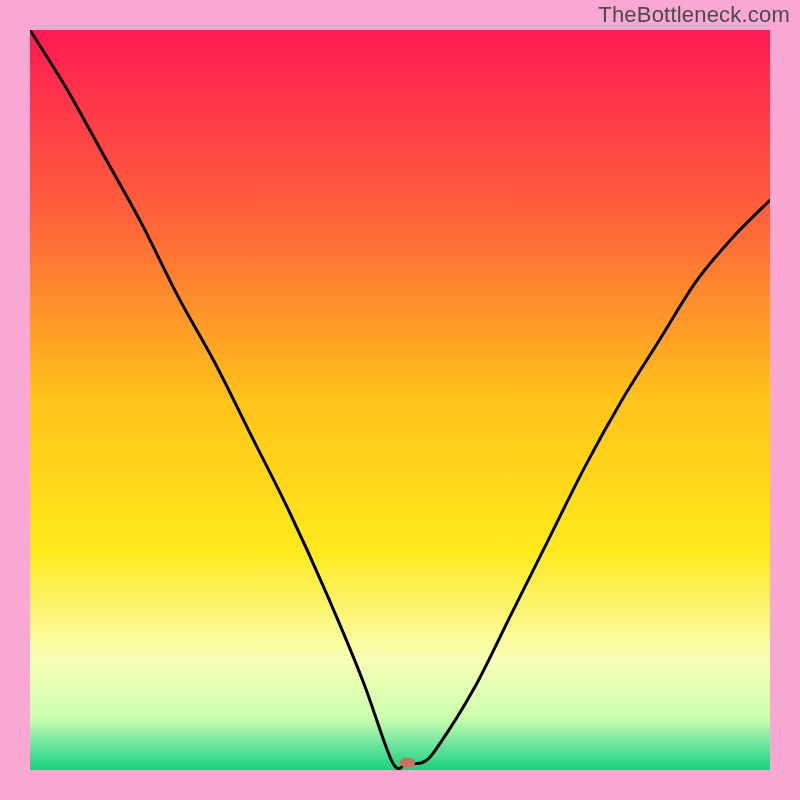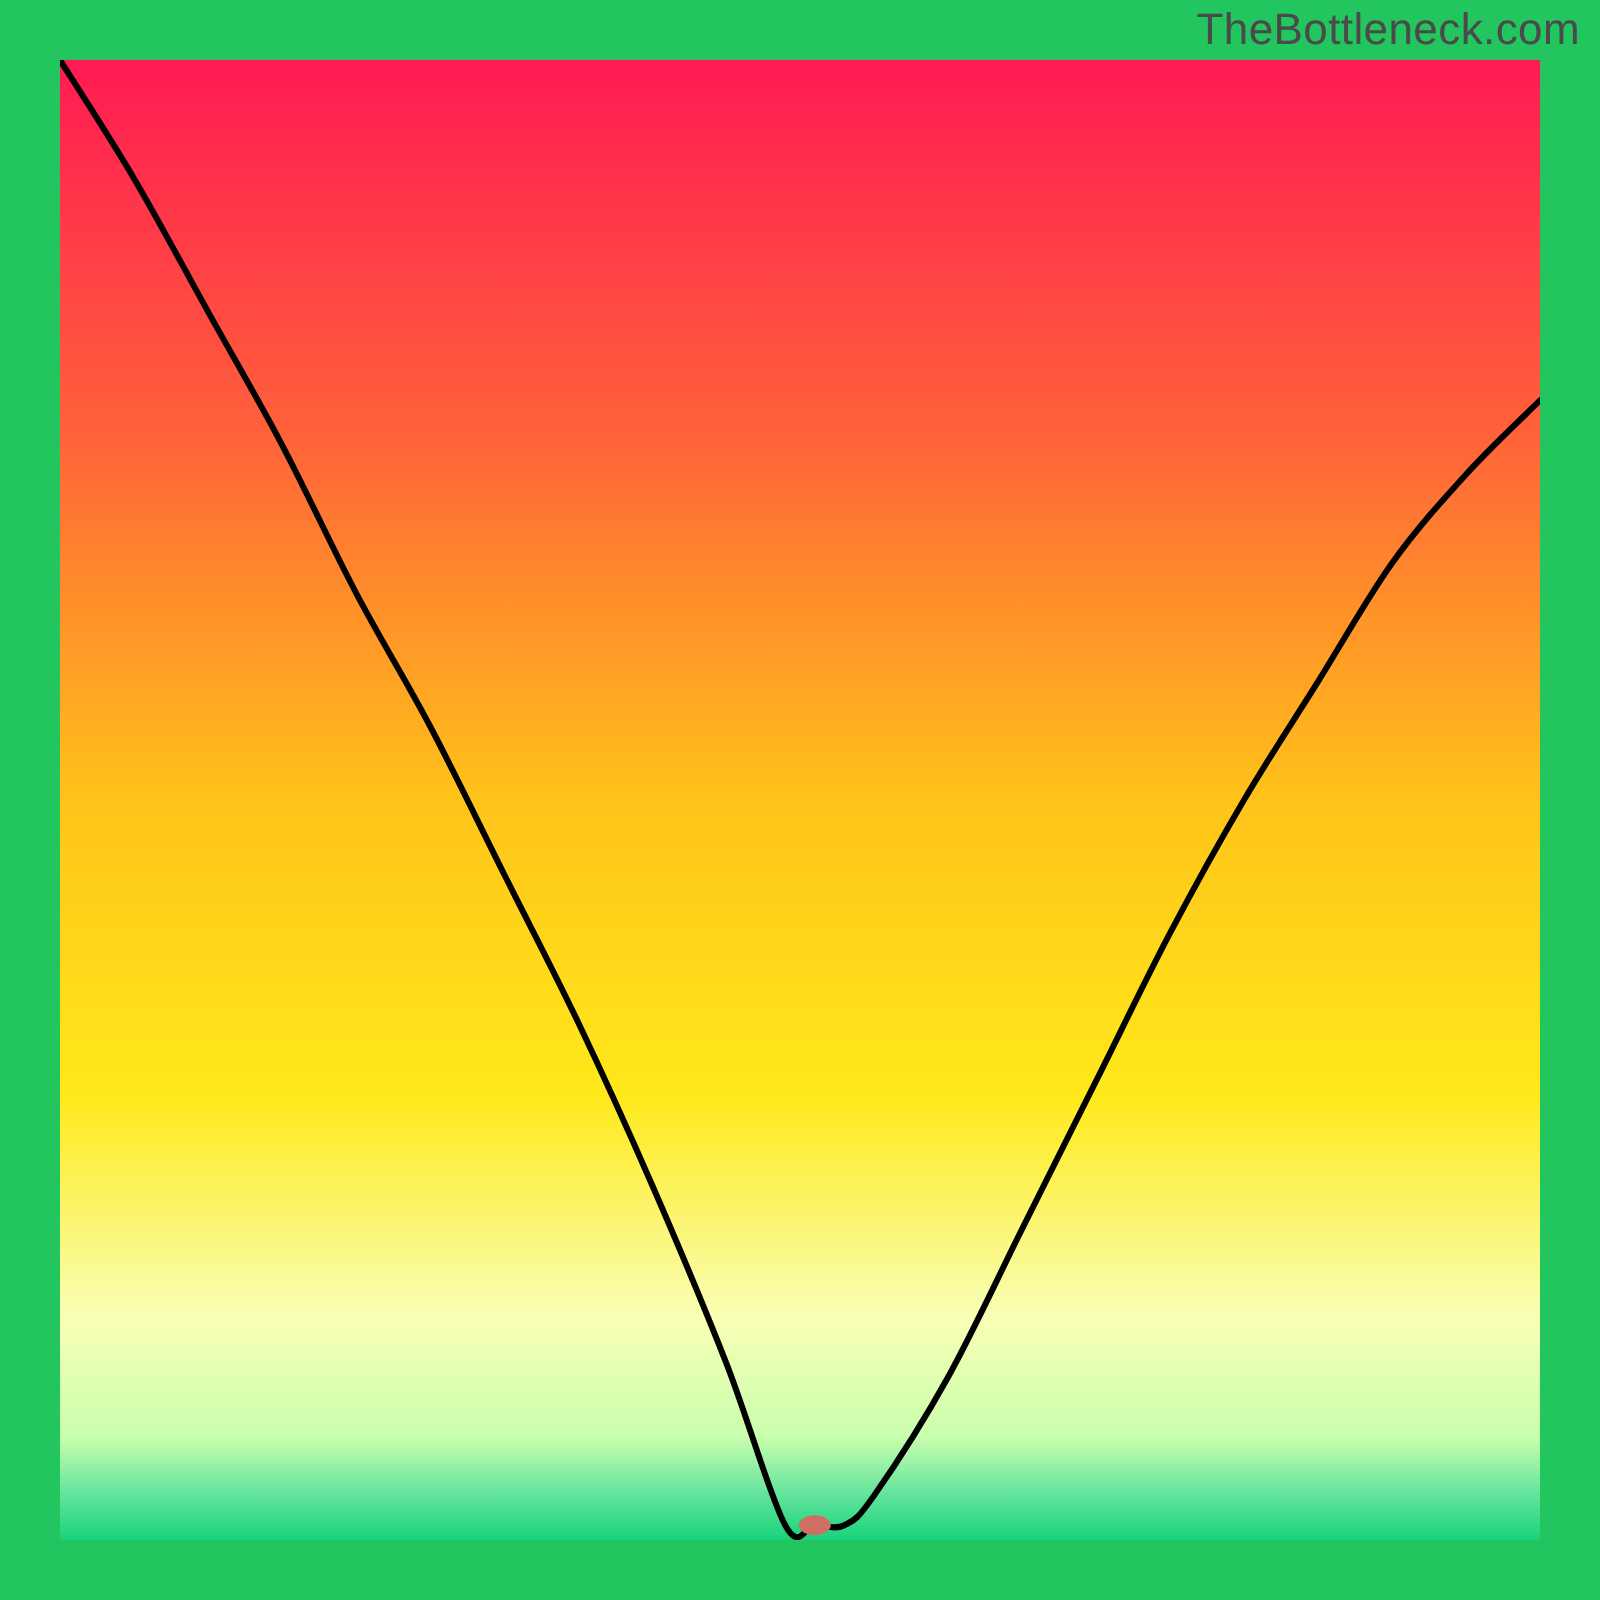--- a/index.html
+++ b/index.html
@@ -8,21 +8,21 @@
     width: 800px;
     height: 800px;
     background: #000;
     font-family: Arial, Helvetica, sans-serif;
     overflow: hidden;
   }
   .frame {
     position: relative;
     width: 800px;
     height: 800px;
-    background: #22c55e;
+    background: #f9a8d4;
   }
   .watermark {
     position: absolute;
     top: 2px;
     right: 10px;
     color: #4a4a4a;
     font-size: 22px;
     font-weight: 500;
     letter-spacing: 0.2px;
     z-index: 5;

